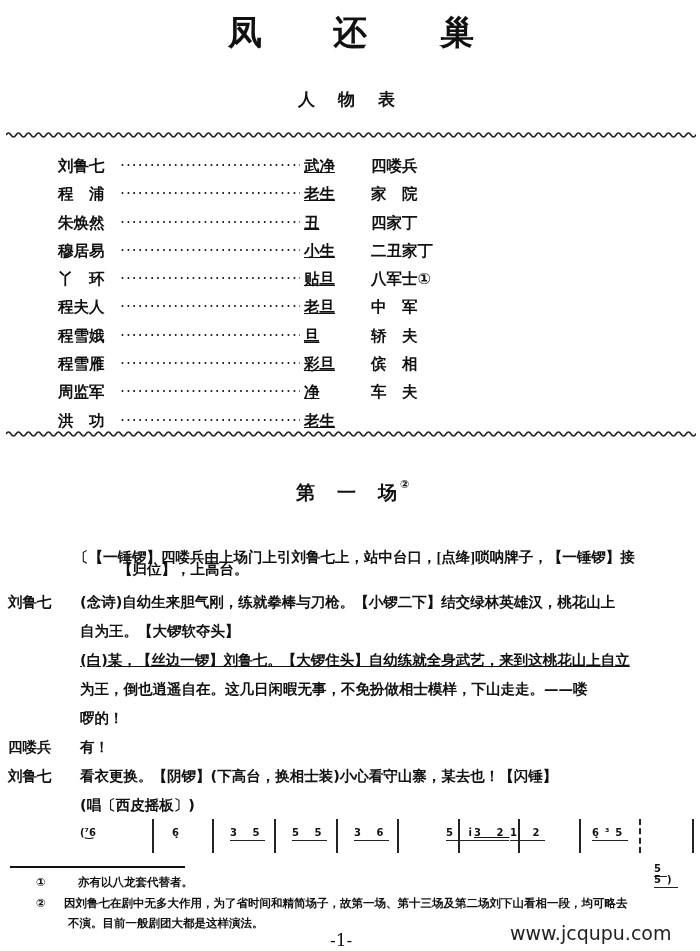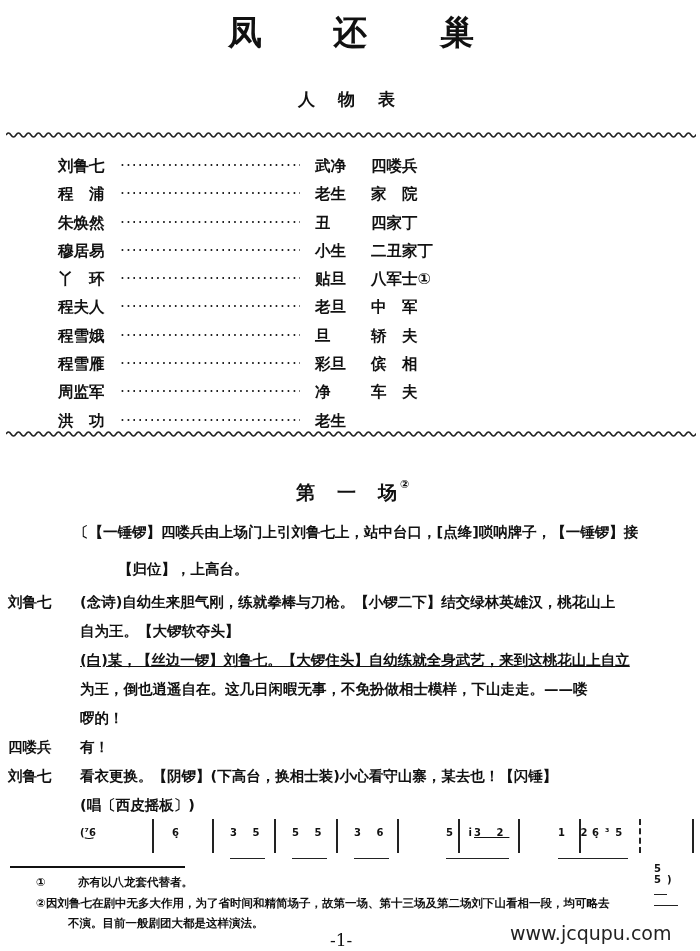--- a/index.html
+++ b/index.html
@@ -9,30 +9,30 @@
   .title { top:10px; left:0; width:700px; height:40px; }
   .title span { position:absolute; top:0; font-size:34px; font-weight:bold; letter-spacing:0; }
   .subtitle { top:88px; left:0; width:700px; }
   .subtitle span { position:absolute; top:0; font-size:17px; font-weight:bold; }
   .wavy { left:6px; width:690px; height:8px; }
   .wavy svg { display:block; }
   .cast { left:58px; top:152px; width:420px; }
   .cast-row { position:relative; height:28.3px; font-size:15.5px; font-weight:bold; line-height:28px; white-space:nowrap; }
   .cast-name { position:absolute; left:0; top:0; width:58px; }
   .cast-dots { position:absolute; left:62px; top:0; width:180px; overflow:hidden; color:#222; font-weight:normal; letter-spacing:1px; }
-  .cast-role { position:absolute; left:257px; top:0; }
+  .cast-role { position:absolute; left:246px; top:0;text-decoration:underline; }
   .cast-extra { position:absolute; left:313px; top:0; }
   .scene-title { top:480px; left:0; width:700px; }
   .scene-title span { position:absolute; top:0; font-size:19px; font-weight:bold; }
   .para { font-size:14.5px; font-weight:bold; line-height:29px; white-space:nowrap; }
   .speaker { position:absolute; left:8px; font-size:14.5px; font-weight:bold; line-height:29px; }
   .music { top:815px; left:74px; width:620px; height:40px; font-family:"DejaVu Sans", sans-serif; font-weight:bold; font-size:10px; }
   .bar { position:absolute; top:4px; width:2px; height:34px; background:#222; }
   .note { position:absolute; top:12px; }
-  .note u { text-decoration:none; border-bottom:1.5px solid #222; padding-bottom:20px; letter-spacing:6px; }
+  .note u { text-decoration:none; border-bottom:1.5px solid #222; padding-bottom:2px; letter-spacing:6px; }
   .fn-rule { left:10px; top:866px; width:175px; height:2px; background:#111; }
   .footnote { font-size:11.5px; font-weight:bold; line-height:20px; white-space:nowrap; }
   .pagenum { top:930px; left:330px; font-family:"DejaVu Serif", serif; font-size:17px; }
   .watermark { top:922px; left:510px; font-family:"DejaVu Sans", sans-serif; font-size:19px; color:#222; }
 </style>
 </head>
 <body>
 
 <div class="abs title">
   <span style="left:228px">凤</span>
@@ -121,21 +121,21 @@
   </svg>
 </div>
 
 <div class="abs scene-title">
   <span style="left:296px">第</span>
   <span style="left:337px">一</span>
   <span style="left:378px">场</span>
   <span style="left:400px; top:-2px; font-size:11px;">②</span>
 </div>
 
-<div class="abs para" style="top:518px; left:74px;">〔【一锤锣】四喽兵由上场门上引刘鲁七上，站中台口，[点绛]唢呐牌子，【一锤锣】接</div>
+<div class="abs para" style="top:543px; left:74px;font-family:Liberation Serif, serif;">〔【一锤锣】四喽兵由上场门上引刘鲁七上，站中台口，[点绛]唢呐牌子，【一锤锣】接</div>
 <div class="abs para" style="top:555px; left:74px;margin-left:44px;">【归位】，上高台。</div>
 
 <div class="speaker" style="top:588px;">刘鲁七</div>
 <div class="abs para" style="top:588px; left:80px;">(念诗)自幼生来胆气刚，练就拳棒与刀枪。【小锣二下】结交绿林英雄汉，桃花山上</div>
 <div class="abs para" style="top:617px; left:80px;">自为王。【大锣软夺头】</div>
 <div class="abs para" style="top:646px; left:80px;text-decoration:underline;">(白)某，【丝边一锣】刘鲁七。【大锣住头】自幼练就全身武艺，来到这桃花山上自立</div>
 <div class="abs para" style="top:675px; left:80px;">为王，倒也逍遥自在。这几日闲暇无事，不免扮做相士模样，下山走走。——喽</div>
 <div class="abs para" style="top:704px; left:80px;">啰的！</div>
 
 <div class="speaker" style="top:733px;">四喽兵</div>
@@ -153,31 +153,31 @@
   <span class="note" style="left:156px;"><u>3 5</u></span>
   <div class="bar" style="left:200px;"></div>
   <span class="note" style="left:218px;"><u>5 5</u></span>
   <div class="bar" style="left:262px;"></div>
   <span class="note" style="left:280px;"><u>3 6</u></span>
   <div class="bar" style="left:323px;"></div>
   <span class="note" style="left:340px;margin-left:32px;"><u>5 i̇</u></span>
   <div class="bar" style="left:384px;"></div>
   <span class="note" style="left:400px;text-decoration:underline;"><u>3 2</u></span>
   <div class="bar" style="left:444px;"></div>
-  <span class="note" style="left:484px;"><u>1 2</u></span>
+  <span class="note" style="left:436px;"><u>1 2</u></span>
   <div class="bar" style="left:505px;"></div>
   <span class="note" style="left:518px;"><u>6̣³5</u></span>
   <div class="bar" style="left:565px; background:none; border-left:2px dashed #222; width:0;"></div>
   <span class="note" style="left:580px;margin-top:36px;"><u>5 5)</u></span>
   <div class="bar" style="left:618px;"></div>
 </div>
 
 <div class="abs fn-rule"></div>
 
 <div class="abs footnote" style="top:872px; left:36px;">①</div>
 <div class="abs footnote" style="top:872px; left:62px;margin-left:16px;">亦有以八龙套代替者。</div>
 <div class="abs footnote" style="top:893px; left:36px;">②</div>
-<div class="abs footnote" style="top:893px; left:46px;">因刘鲁七在剧中无多大作用，为了省时间和精简场子，故第一场、第十三场及第二场刘下山看相一段，均可略去</div>
+<div class="abs footnote" style="top:893px; left:64px;">因刘鲁七在剧中无多大作用，为了省时间和精简场子，故第一场、第十三场及第二场刘下山看相一段，均可略去</div>
 <div class="abs footnote" style="top:913px; left:68px;">不演。目前一般剧团大都是这样演法。</div>
 
 <div class="abs pagenum">-1-</div>
 
 <div class="abs watermark">www.jcqupu.com</div>
 
 </body></html>

